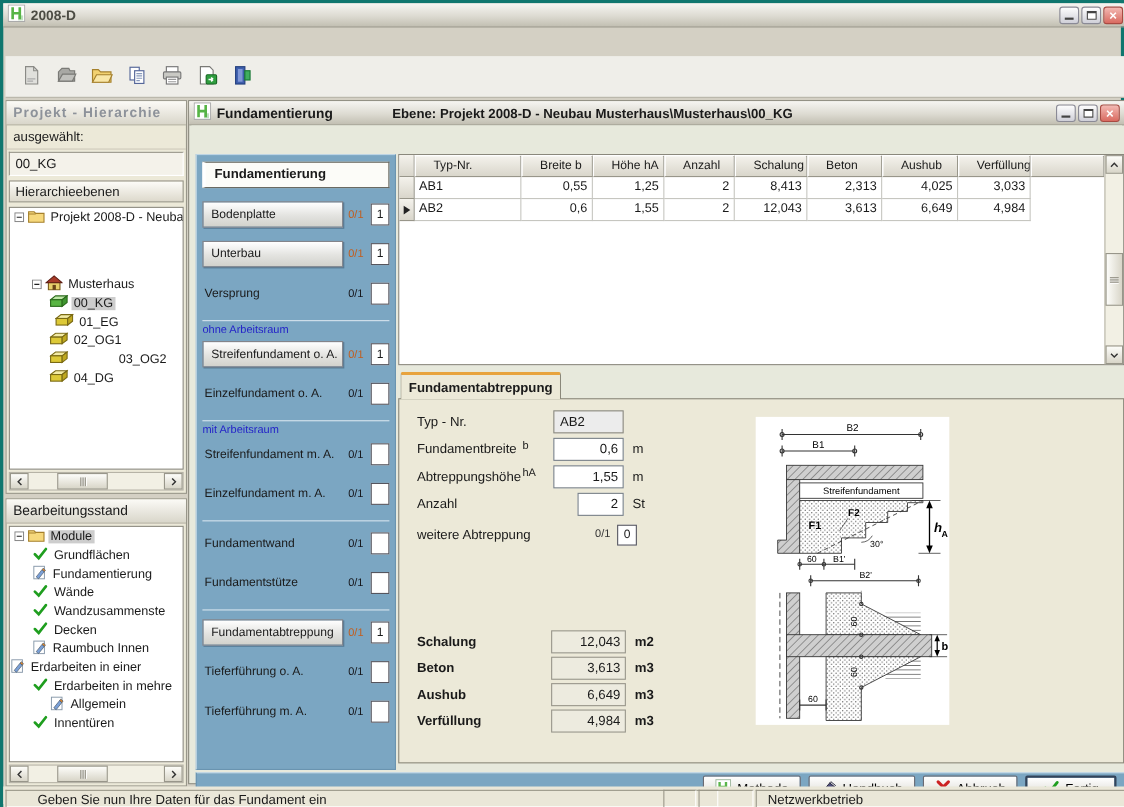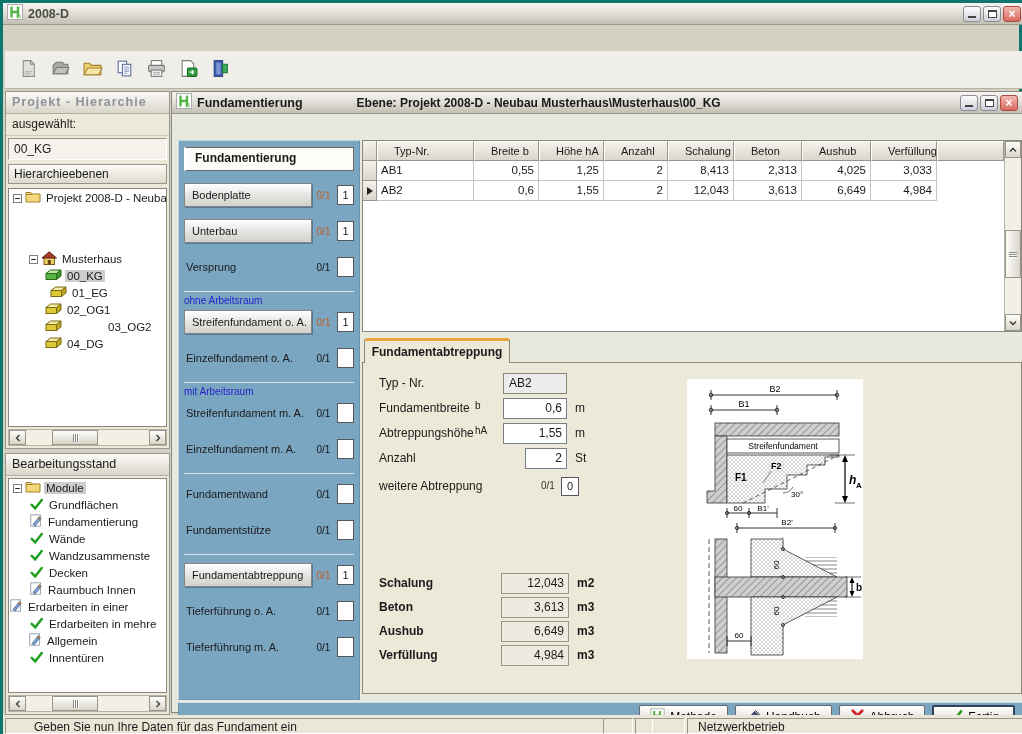--- a/index.html
+++ b/index.html
@@ -369,21 +369,21 @@
               <path d="M10.5 5l2.4 2 1.2-1.5-2.4-2z" fill="#e88a2a" stroke="#445566" stroke-width="0.7"></path>
             </svg></span>
           <span class="lbl">Erdarbeiten in einer</span>
         </div>
         <div class="tree-row" style="padding-left: 20px;">
           <span><svg width="15" height="14" viewBox="0 0 16 16">
               <path d="M2.5 9l4 4L14 3.5" fill="none" stroke="#1f9e1f" stroke-width="2.8" stroke-linecap="round"></path>
             </svg></span>
           <span class="lbl">Erdarbeiten in mehre</span>
         </div>
-        <div class="tree-row" style="padding-left: 19px;">
+        <div class="tree-row" style="padding-left: 36px;">
           <span><svg width="14" height="15" viewBox="0 0 16 16">
               <rect x="2" y="1.5" width="11" height="13" fill="#fff" stroke="#8899aa"></rect>
               <path d="M4.5 12.5l6-7.5 2.4 2-6 7.5z" fill="#7aa0d8" stroke="#445566" stroke-width="0.7"></path>
               <path d="M10.5 5l2.4 2 1.2-1.5-2.4-2z" fill="#e88a2a" stroke="#445566" stroke-width="0.7"></path>
             </svg></span>
           <span class="lbl">Allgemein</span>
         </div>
         <div class="tree-row" style="padding-left: 20px;">
           <span><svg width="15" height="14" viewBox="0 0 16 16">
               <path d="M2.5 9l4 4L14 3.5" fill="none" stroke="#1f9e1f" stroke-width="2.8" stroke-linecap="round"></path>

